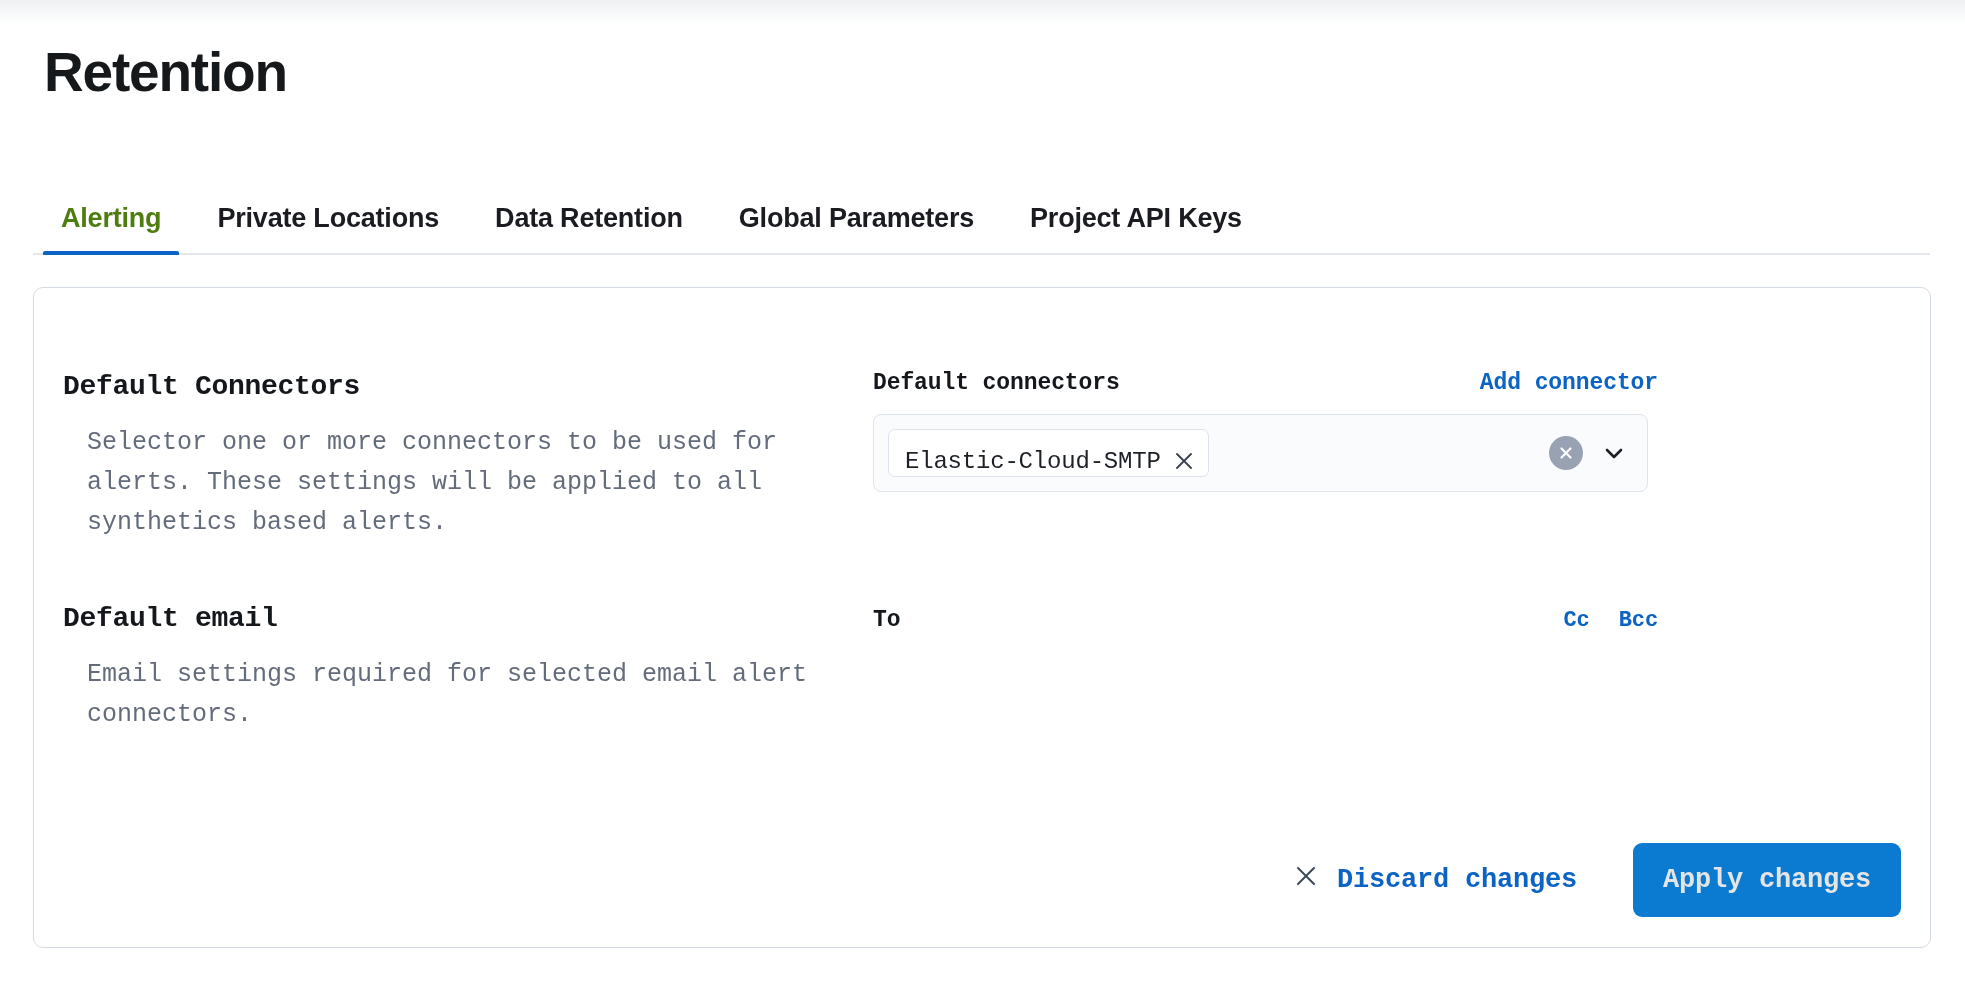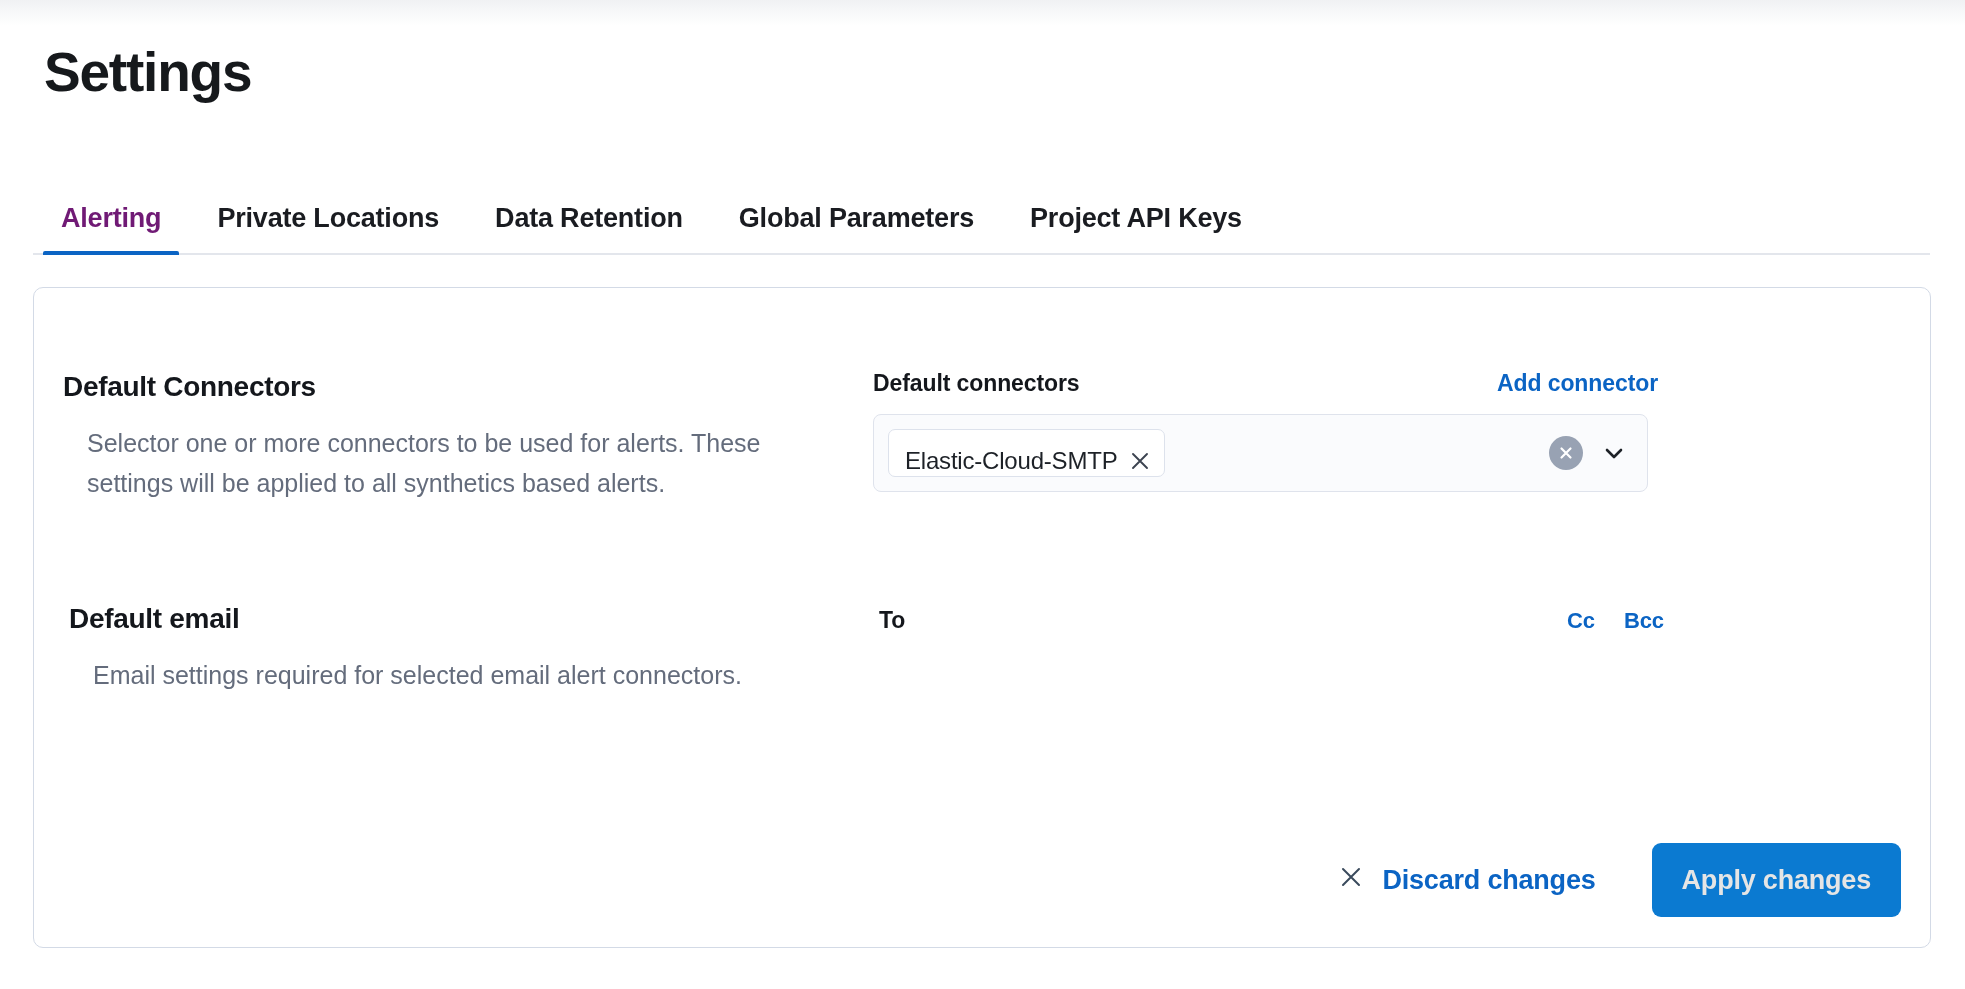--- a/index.html
+++ b/index.html
@@ -59,21 +59,21 @@
     padding: 0 28px;
     display: flex;
     align-items: center;
     font-size: 27px;
     font-weight: 700;
     letter-spacing: -0.2px;
     color: #1a1c21;
     cursor: pointer;
     white-space: nowrap;
   }
-  .tab.active { color: #701a75; }
+  .tab.active { color: #4d7c0f; }
   .tab.active::after {
     content: "";
     position: absolute;
     left: 10px;
     right: 10px;
     bottom: -2px;
     height: 4px;
     background: #0b64c4;
     border-radius: 2px 2px 0 0;
   }
@@ -81,36 +81,37 @@
   
   .panel {
     position: absolute;
     left: 33px;
     top: 287px;
     width: 1898px;
     height: 661px;
     background: #ffffff;
     border: 1.5px solid #d3dae6;
     border-radius: 10px;
+    font-family: Liberation Mono, monospace;
   }
 
   .panel-inner {
     position: relative;
     width: 100%;
     height: 100%;
     padding: 0;
   }
 
   
   .form-row {
     position: absolute;
     display: flex;
   }
   #row-connectors { left: 29px; top: 82px; width: 1840px; }
-  #row-email      { left: 35px; top: 314px; width: 1840px; }
+  #row-email      { left: 29px; top: 314px; width: 1840px; }
 
   .desc-col { width: 810px; padding-right: 48px; }
 
   .desc-title {
     font-size: 28px;
     line-height: 34px;
     font-weight: 700;
     letter-spacing: -0.3px;
     color: #14171c;
     margin-bottom: 19px;
@@ -254,21 +255,21 @@
     font-family: inherit;
   }
 </style>
 </head>
 <body>
 
 <div id="page">
 
   <div class="top-gradient"></div>
 
-  <h1 class="page-title">Settings</h1>
+  <h1 class="page-title">Retention</h1>
 
   <nav class="tabs">
     <div class="tab active">
       <span>Alerting</span>
     </div>
     <div class="tab">
       <span>Private Locations</span>
     </div>
     <div class="tab">
       <span>Data Retention</span>

